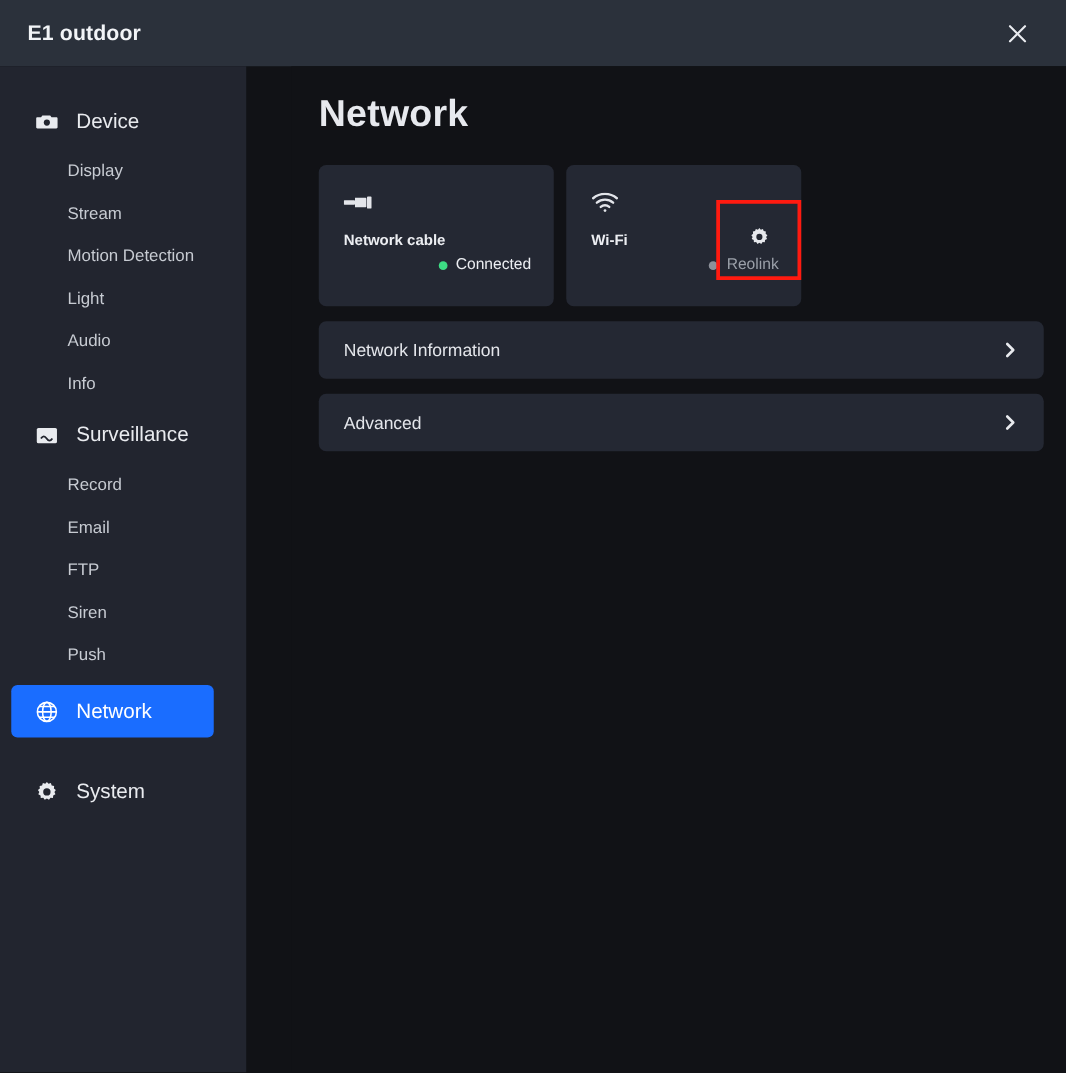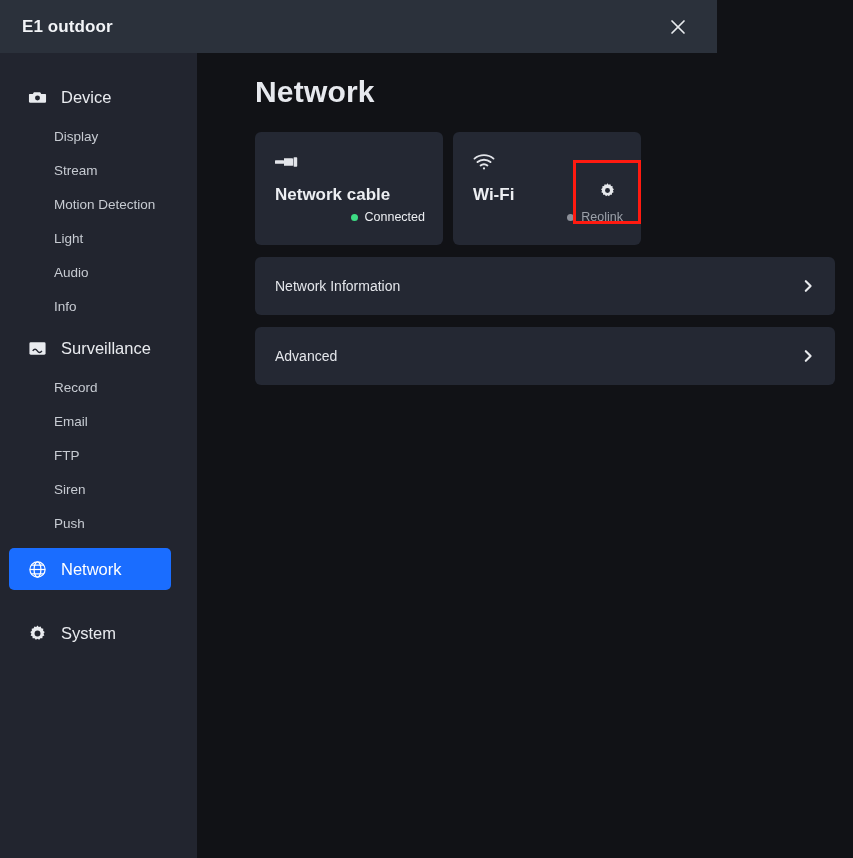--- a/index.html
+++ b/index.html
@@ -18,21 +18,21 @@
     position: relative;
     width: 853px;
     height: 858px;
     background: #111216;
   }
 
   
   .titlebar {
     position: absolute;
     top: 0; left: 0;
-    width: 717px;
+    width: 853px;
     height: 53px;
     background: #2b313b;
     display: flex;
     align-items: center;
     justify-content: space-between;
     padding: 0 22px 0 22px;
   }
   .titlebar-title {
     color: #f2f4f7;
     font-size: 17px;
@@ -150,21 +150,21 @@
     height: 24px;
     display: flex;
     align-items: center;
     color: #e3e5ea;
     margin-bottom: 12px;
   }
   .card-ico svg { display: block; }
 
   .card-title {
     color: #eceef2;
-    font-size: 17px;
+    font-size: 12px;
     font-weight: bold;
     margin-bottom: 6px;
     line-height: 1.1;
   }
 
   .card-status {
     display: flex;
     align-items: center;
     font-size: 12.5px;
     line-height: 1.1;
@@ -187,21 +187,21 @@
     align-items: center;
     justify-content: center;
     cursor: pointer;
     color: #e6e8ec;
   }
   .card-gear.highlighted {
     border: 3px solid #ff1a10;
   }
 
   .list-row {
-    height: 58px;
+    height: 46px;
     background: #242833;
     border-radius: 6px;
     display: flex;
     align-items: center;
     justify-content: space-between;
     padding: 0 20px;
     margin-bottom: 12px;
     cursor: pointer;
   }
   .list-row-label {

